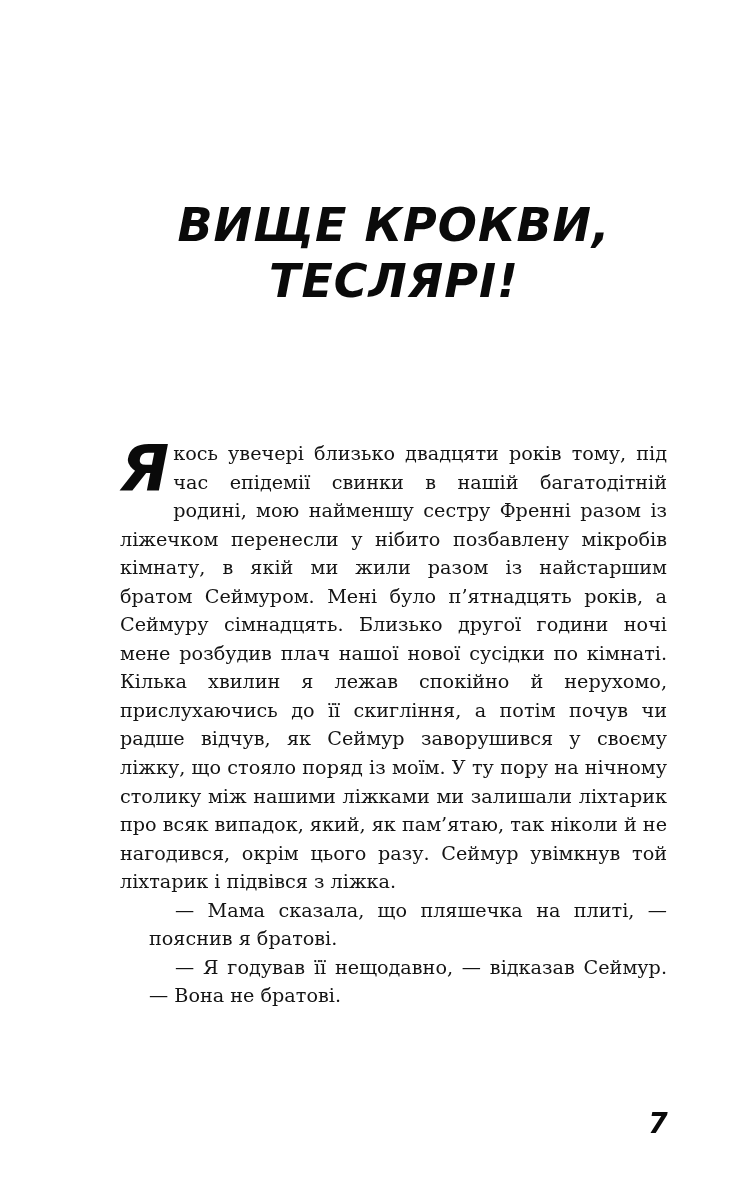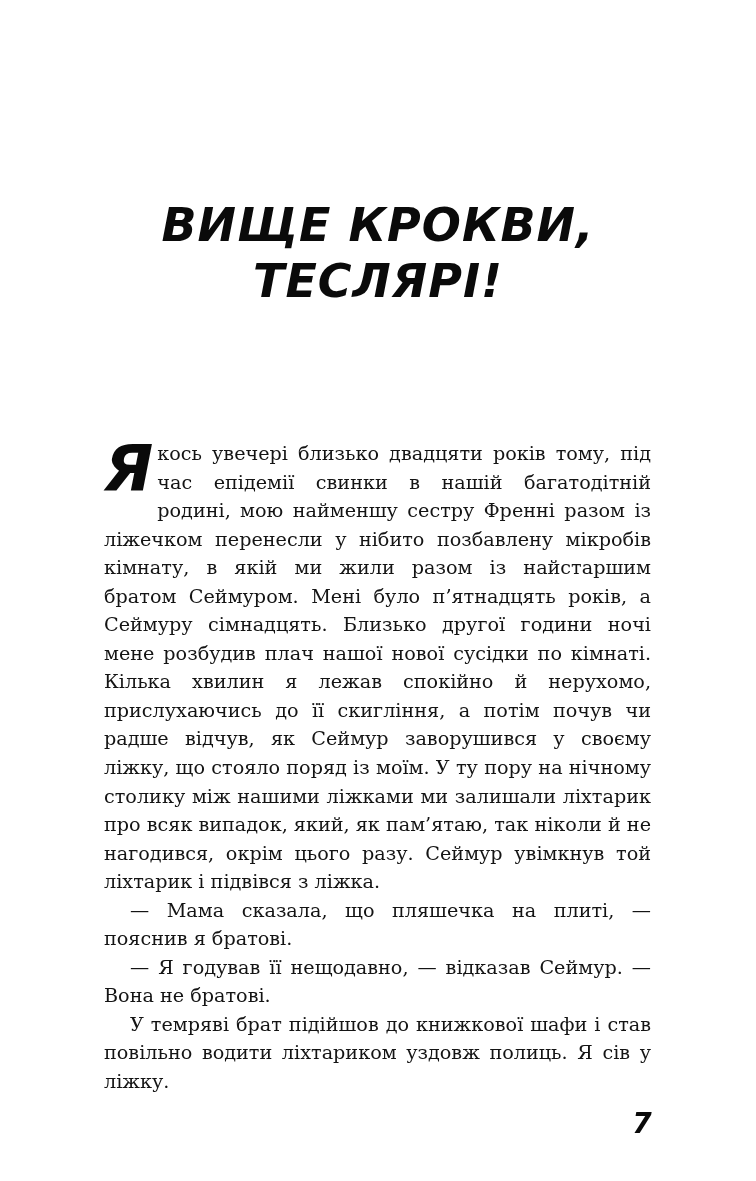--- a/index.html
+++ b/index.html
@@ -9,21 +9,21 @@
     }
     body {
       width: 756px;
       height: 1181px;
       position: relative;
       overflow: hidden;
       color: #111111;
     }
     .page {
       position: absolute;
-      left: 0; top: 0;
+      left: 16px; top: 0;
       width: 740px;
       height: 1181px;
       background: #ffffff;
     }
     .chapter-title {
       position: absolute;
       left: 0;
       top: 198px;
       width: 756px;
       text-align: center;
@@ -51,20 +51,21 @@
       line-height: 28.55px;
       color: #141414;
       text-align: justify;
       hyphens: manual;
     }
     .body-text p {
       margin: 0;
     }
     .body-text p.indent {
       text-indent: 26px;
+      margin-left: 29px;
     }
     .dropcap {
       float: left;
       font-family: "DejaVu Sans", sans-serif;
       font-weight: bold;
       font-style: oblique;
       font-size: 64px;
       line-height: 50px;
       height: 54px;
       margin: 4px 4px 0 0;
@@ -94,18 +95,17 @@
     <span class="line">Вище крокви,</span>
     <span class="line">теслярі!</span>
   </h1>
 
   <div class="body-text">
     <p>
       <span class="dropcap">Я</span><span>кось увечері близько двадцяти років тому, під час епідемії свинки в нашій багатодітній родині, мою найменшу сестру Френні разом із ліжечком перенесли у нібито позбавлену мікробів кімнату, в якій ми жили разом із найстаршим братом Сеймуром. Мені було п’ятнадцять років, а Сеймуру сімнадцять. Близько другої години ночі мене розбудив плач нашої нової сусідки по кімнаті. Кілька хвилин я лежав спокійно й нерухомо, прислухаючись до її скигління, а потім по­чув чи радше відчув, як Сеймур заворушився у своєму ліжку, що стояло поряд із моїм. У ту пору на нічному столику між нашими ліжками ми залишали ліхтарик про всяк випадок, який, як пам’ятаю, так ніколи й не нагодився, окрім цього разу. Сеймур увімкнув той ліх­тарик і підвівся з ліжка.</span>
     </p>
     <p class="indent">— Мама сказала, що пляшечка на плиті, — пояснив я братові.</p>
     <p class="indent">— Я годував її нещодавно, — відказав Сеймур. — Вона не братові.</p>
-    <p class="indent">У темряві брат підійшов до книжкової шафи і став повільно водити ліхтариком уздовж полиць. Я сів у ліжку.</p>
   </div>
 
   <div class="page-number">7</div>
 
 </div>
 
 </body></html>

